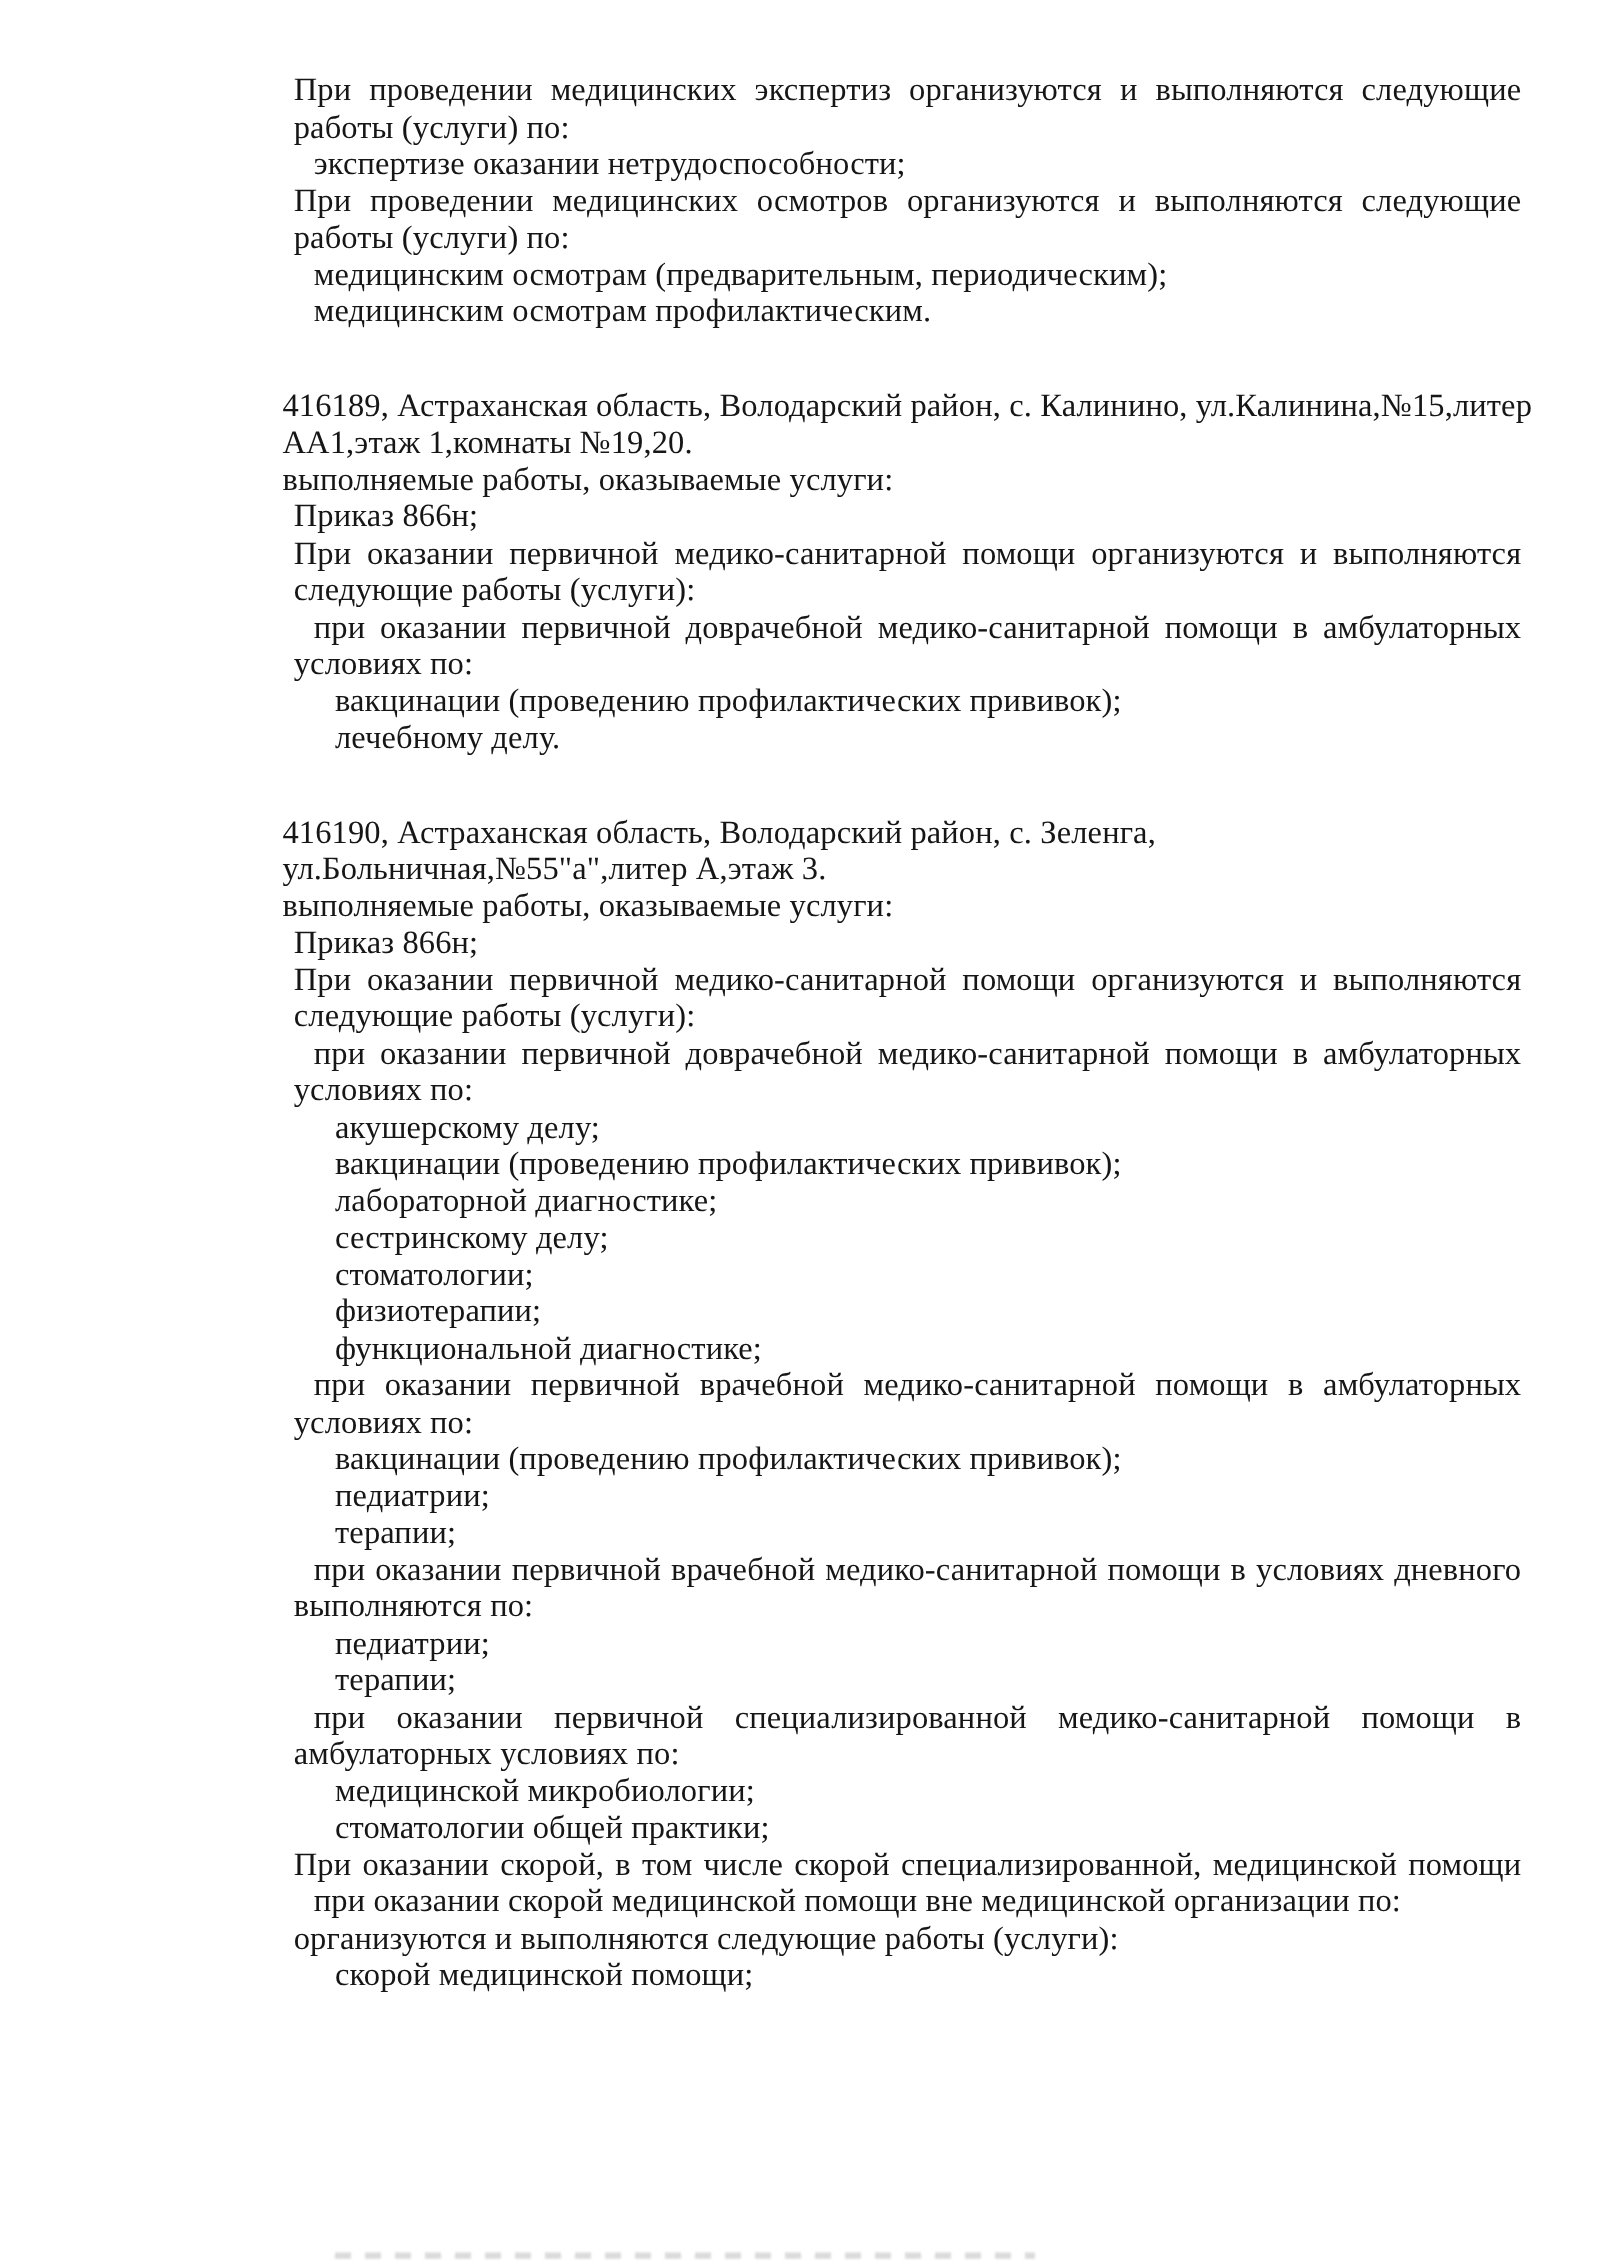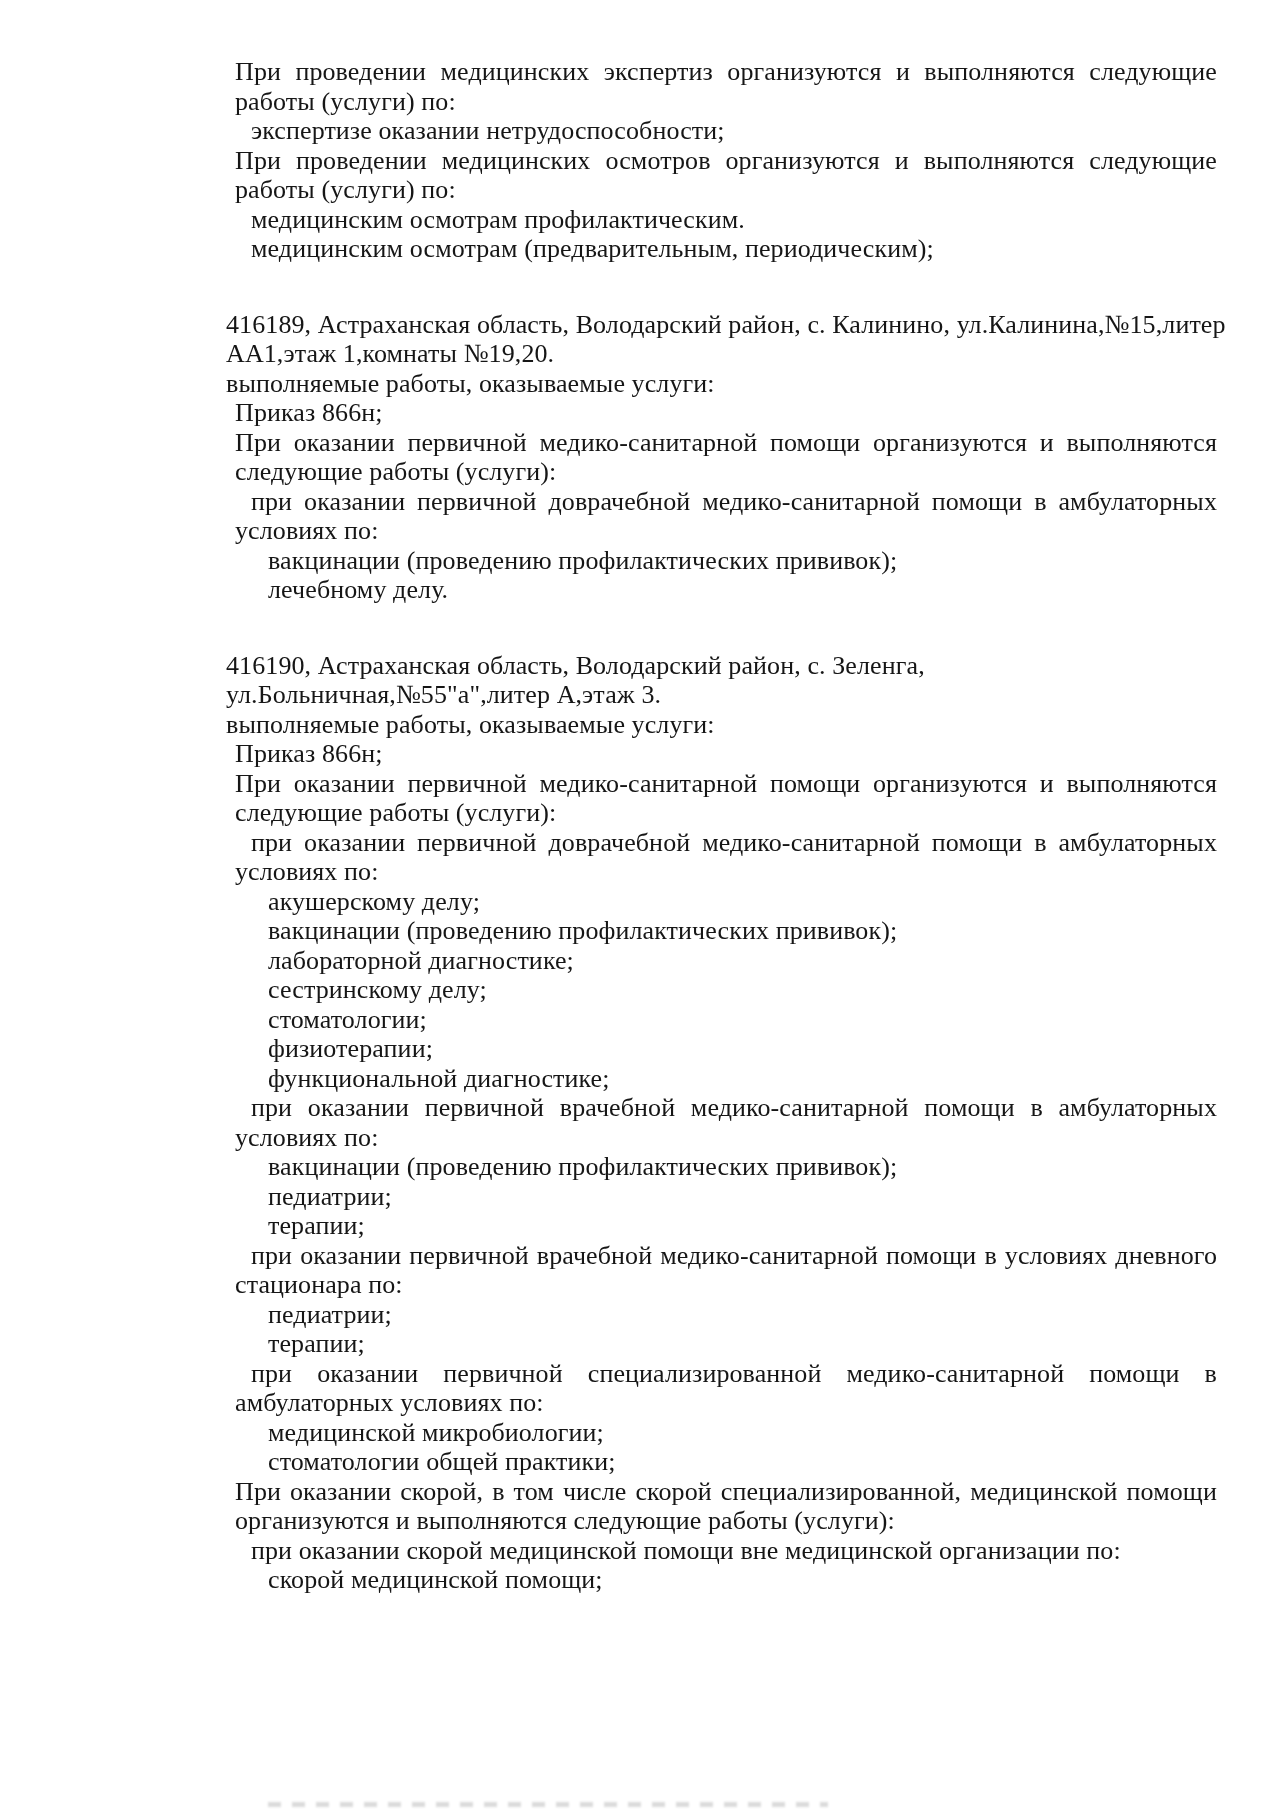--- a/index.html
+++ b/index.html
@@ -62,22 +62,22 @@
 <body>
 
 <div class="page">
   <main class="doc" id="doc">
       <section class="sec">
         <p class="ln i1 jst">При проведении медицинских экспертиз организуются и выполняются следующие</p>
         <p class="ln i1">работы (услуги) по:</p>
         <p class="ln i2">экспертизе оказании нетрудоспособности;</p>
         <p class="ln i1 jst">При проведении медицинских осмотров организуются и выполняются следующие</p>
         <p class="ln i1">работы (услуги) по:</p>
+        <p class="ln i2">медицинским осмотрам (предварительным, периодическим);</p>
         <p class="ln i2">медицинским осмотрам профилактическим.</p>
-        <p class="ln i2">медицинским осмотрам (предварительным, периодическим);</p>
       </section>
       <div class="gap"></div>
       <section class="sec">
         <p class="ln">416189, Астраханская область, Володарский район, с. Калинино, ул.Калинина,№15,литер</p>
         <p class="ln">АА1,этаж 1,комнаты №19,20.</p>
         <p class="ln">выполняемые работы, оказываемые услуги:</p>
         <p class="ln i1">Приказ 866н;</p>
         <p class="ln i1 jst">При оказании первичной медико-санитарной помощи организуются и выполняются</p>
         <p class="ln i1">следующие работы (услуги):</p>
         <p class="ln i2 jst">при оказании первичной доврачебной медико-санитарной помощи в амбулаторных</p>
@@ -101,27 +101,27 @@
         <p class="ln i3">сестринскому делу;</p>
         <p class="ln i3">стоматологии;</p>
         <p class="ln i3">физиотерапии;</p>
         <p class="ln i3">функциональной диагностике;</p>
         <p class="ln i2 jst">при оказании первичной врачебной медико-санитарной помощи в амбулаторных</p>
         <p class="ln i1">условиях по:</p>
         <p class="ln i3">вакцинации (проведению профилактических прививок);</p>
         <p class="ln i3">педиатрии;</p>
         <p class="ln i3">терапии;</p>
         <p class="ln i2 jst">при оказании первичной врачебной медико-санитарной помощи в условиях дневного</p>
-        <p class="ln i1">стационара по:</p>
+        <p class="ln i1">выполняются по:</p>
         <p class="ln i3">педиатрии;</p>
         <p class="ln i3">терапии;</p>
         <p class="ln i2 jst">при оказании первичной специализированной медико-санитарной помощи в</p>
         <p class="ln i1">амбулаторных условиях по:</p>
         <p class="ln i3">медицинской микробиологии;</p>
         <p class="ln i3">стоматологии общей практики;</p>
         <p class="ln i1 jst">При оказании скорой, в том числе скорой специализированной, медицинской помощи</p>
+        <p class="ln i2">при оказании скорой медицинской помощи вне медицинской организации по:</p>
         <p class="ln i1">организуются и выполняются следующие работы (услуги):</p>
-        <p class="ln i2">при оказании скорой медицинской помощи вне медицинской организации по:</p>
         <p class="ln i3">скорой медицинской помощи;</p>
       </section>
     </main>
   <div class="cutoff"></div>
 </div>
 
 </body></html>

